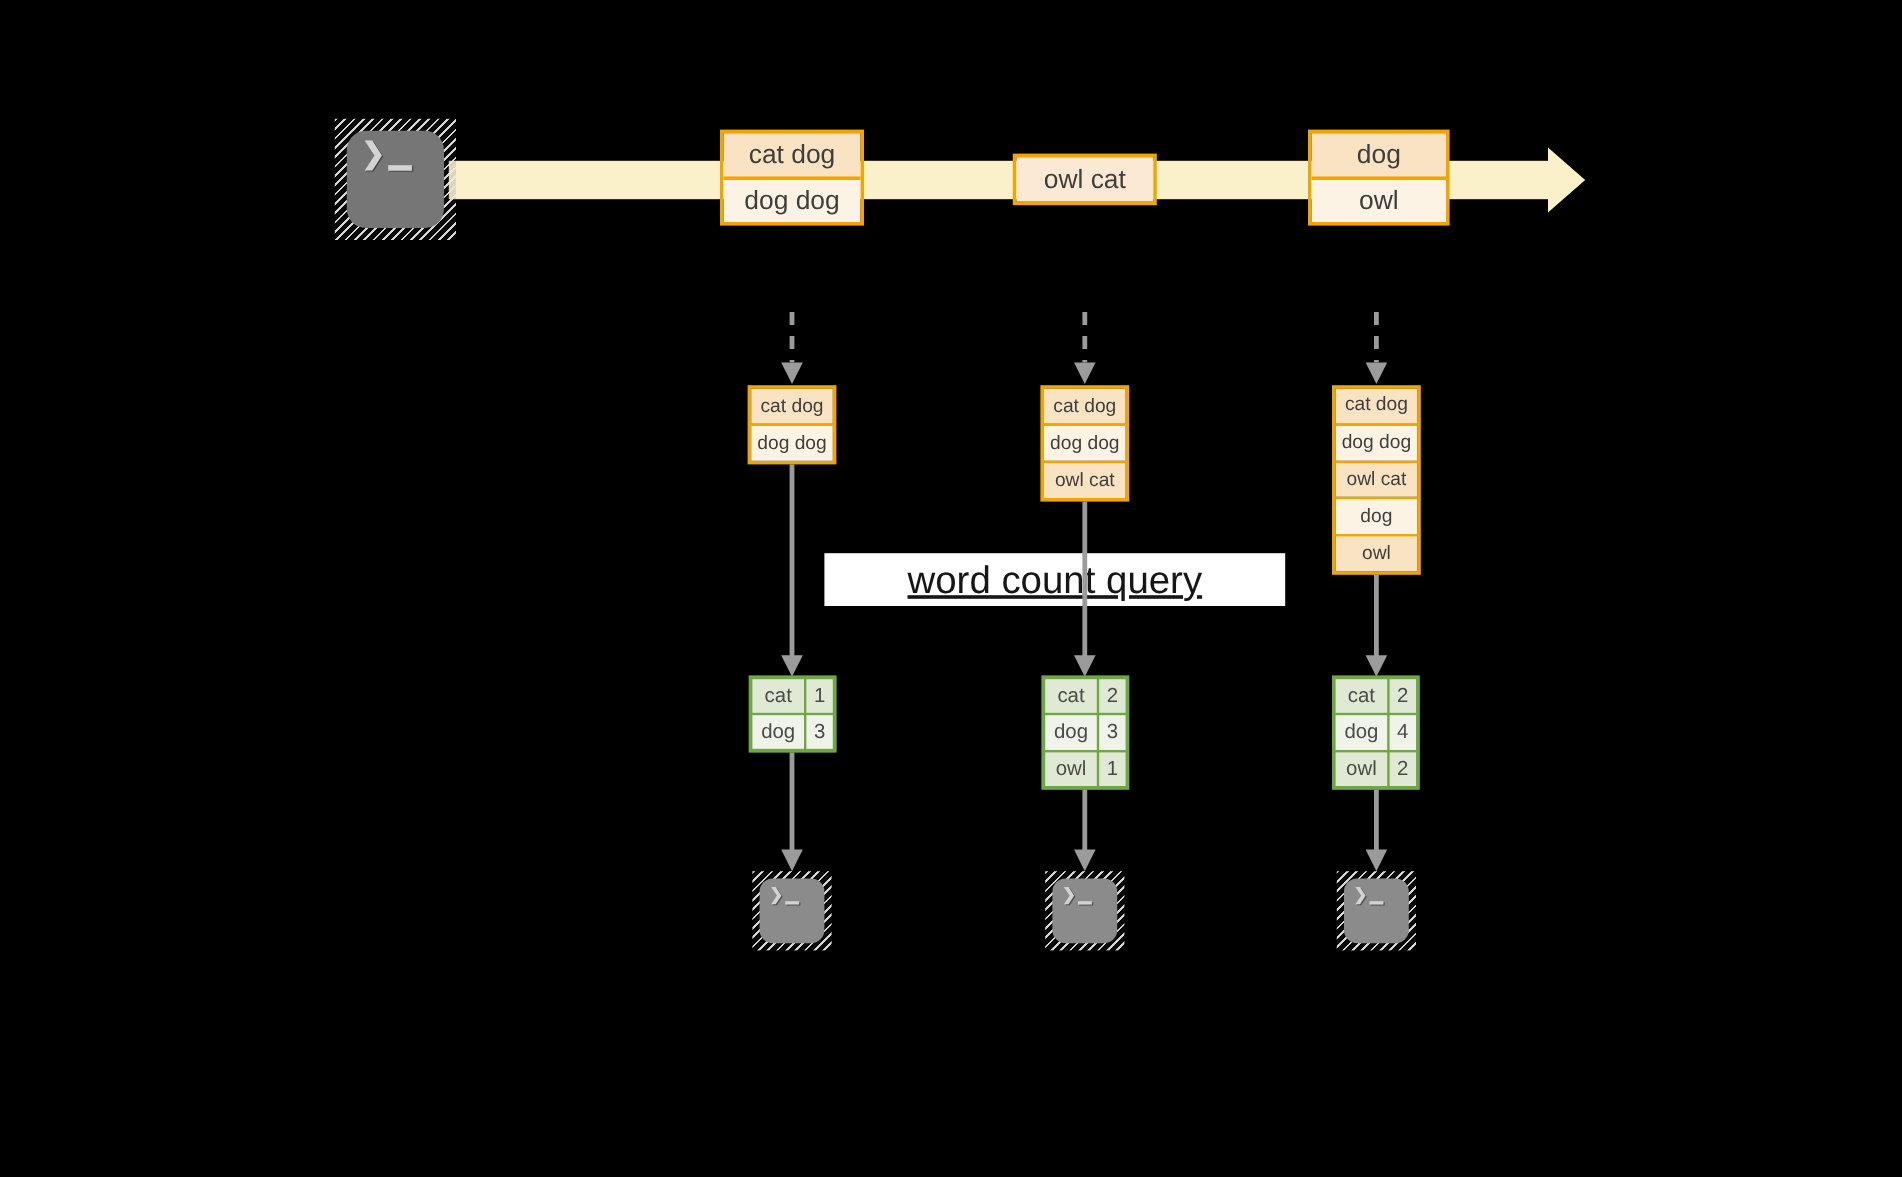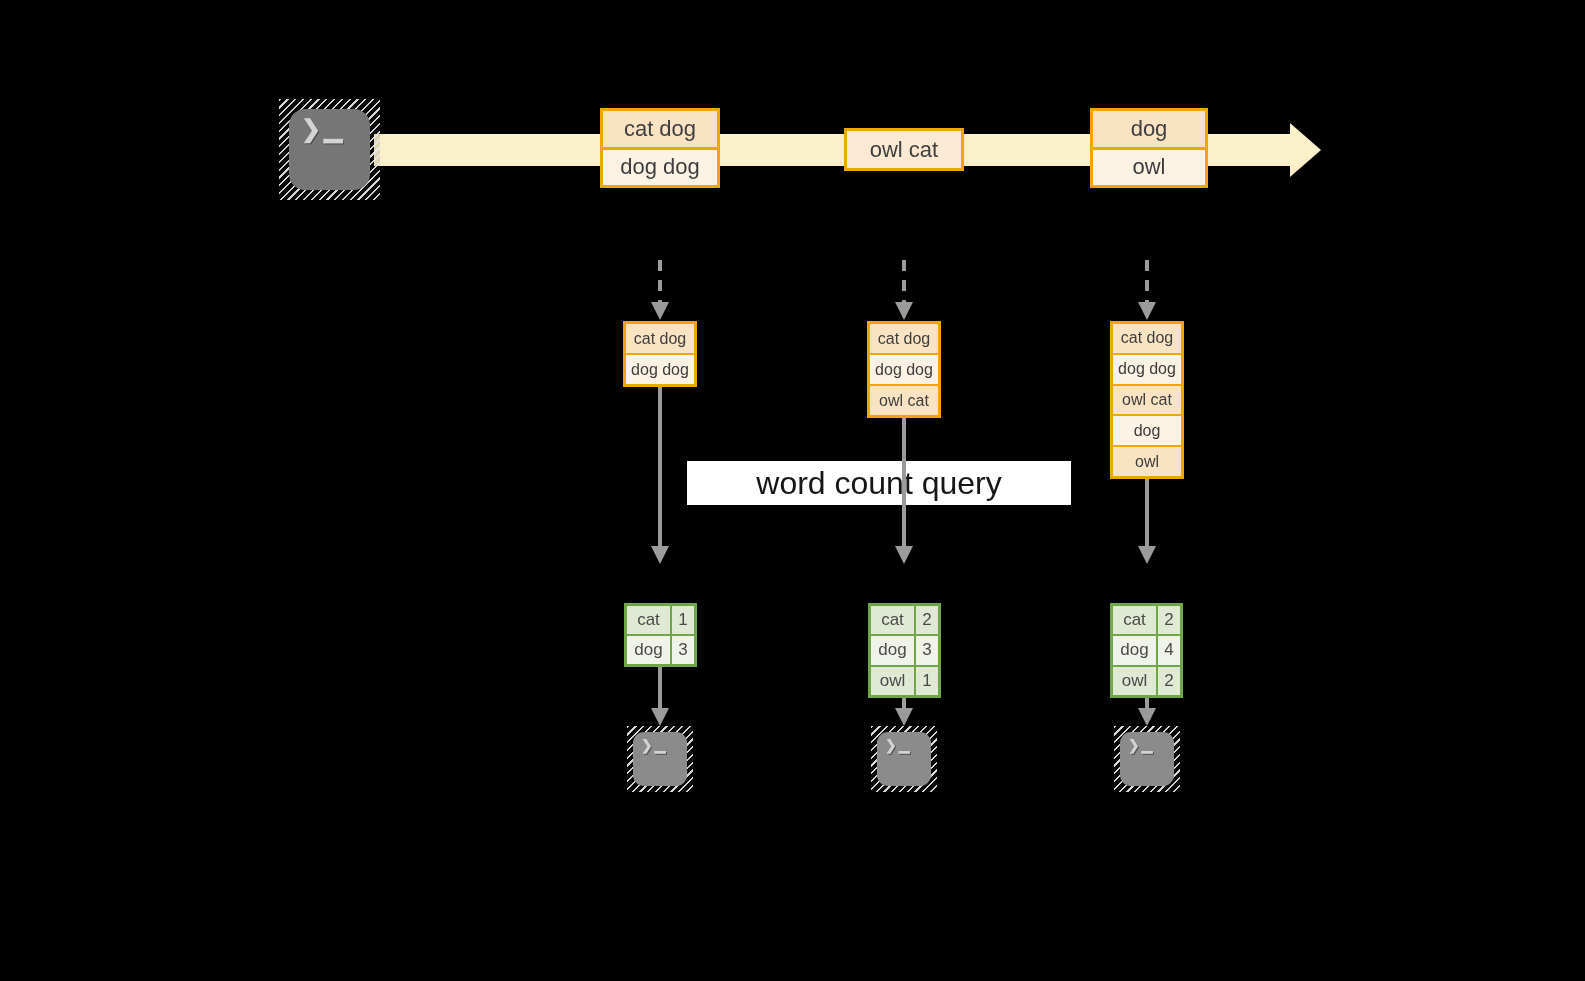--- a/index.html
+++ b/index.html
@@ -67,26 +67,26 @@
     background:repeating-linear-gradient(to bottom, var(--arrow-gray) 0 11px, transparent 11px 20px);
   }
   .ahead{
     position:absolute;width:0;height:0;z-index:2;
     border-left:9px solid transparent;border-right:9px solid transparent;border-top:18px solid var(--arrow-gray);
   }
   
   .query-bar{
     position:absolute;left:687px;top:461px;width:384px;height:44px;background:var(--query-bg);
     display:flex;align-items:center;justify-content:center;z-index:1;
-    color:var(--query-text);font-size:32px;
+    color:var(--query-text);font-size:32px;text-decoration:underline;
   }
   
   .gtable{
     position:absolute;border:3px solid var(--table-border);box-sizing:border-box;
-    display:grid;grid-template-columns:1fr 22px;gap:2px;background:var(--table-border);z-index:3;margin-top:40px;
+    display:grid;grid-template-columns:1fr 22px;gap:2px;background:var(--table-border);z-index:3;
   }
   .gcell{
     display:flex;align-items:center;justify-content:center;
     font-size:17px;color:#4A4A4A;background:var(--table-fill-light);
   }
   .gcell:nth-child(4n+1),.gcell:nth-child(4n+2){background:var(--table-fill-dark);}
 </style>
 </head>
 <body>
 

